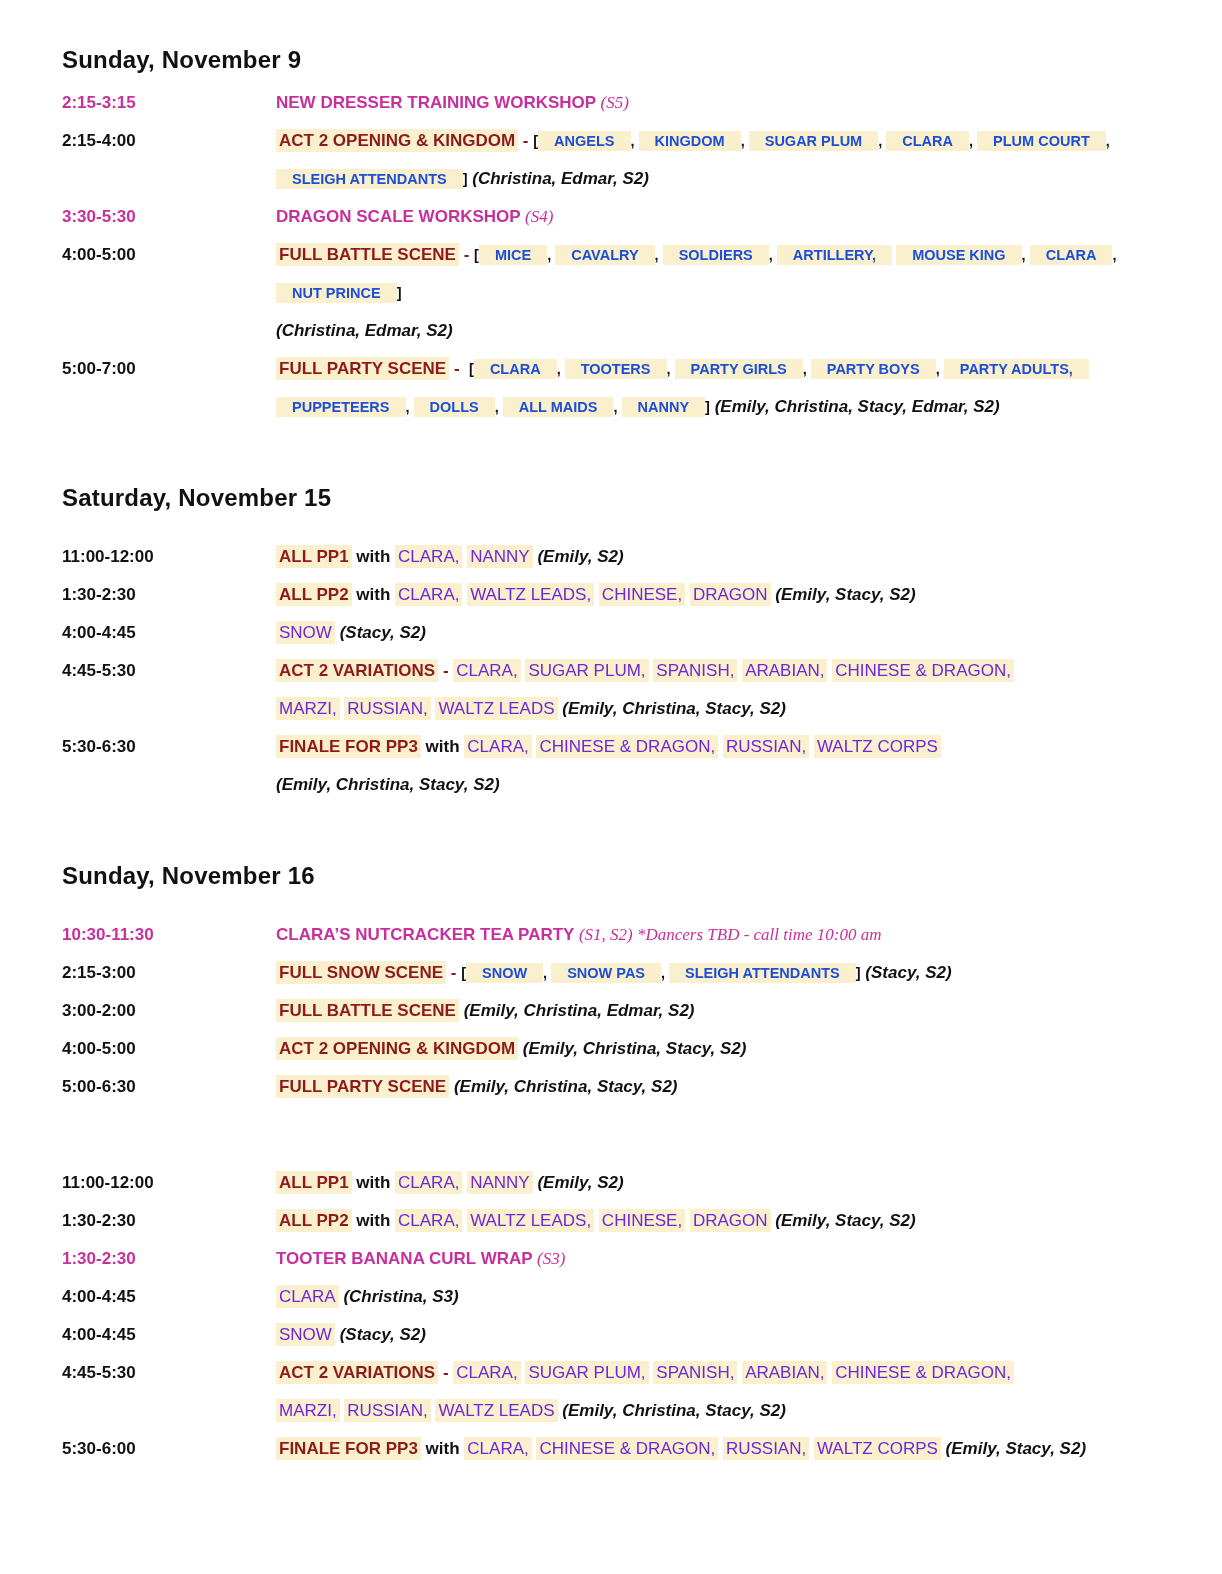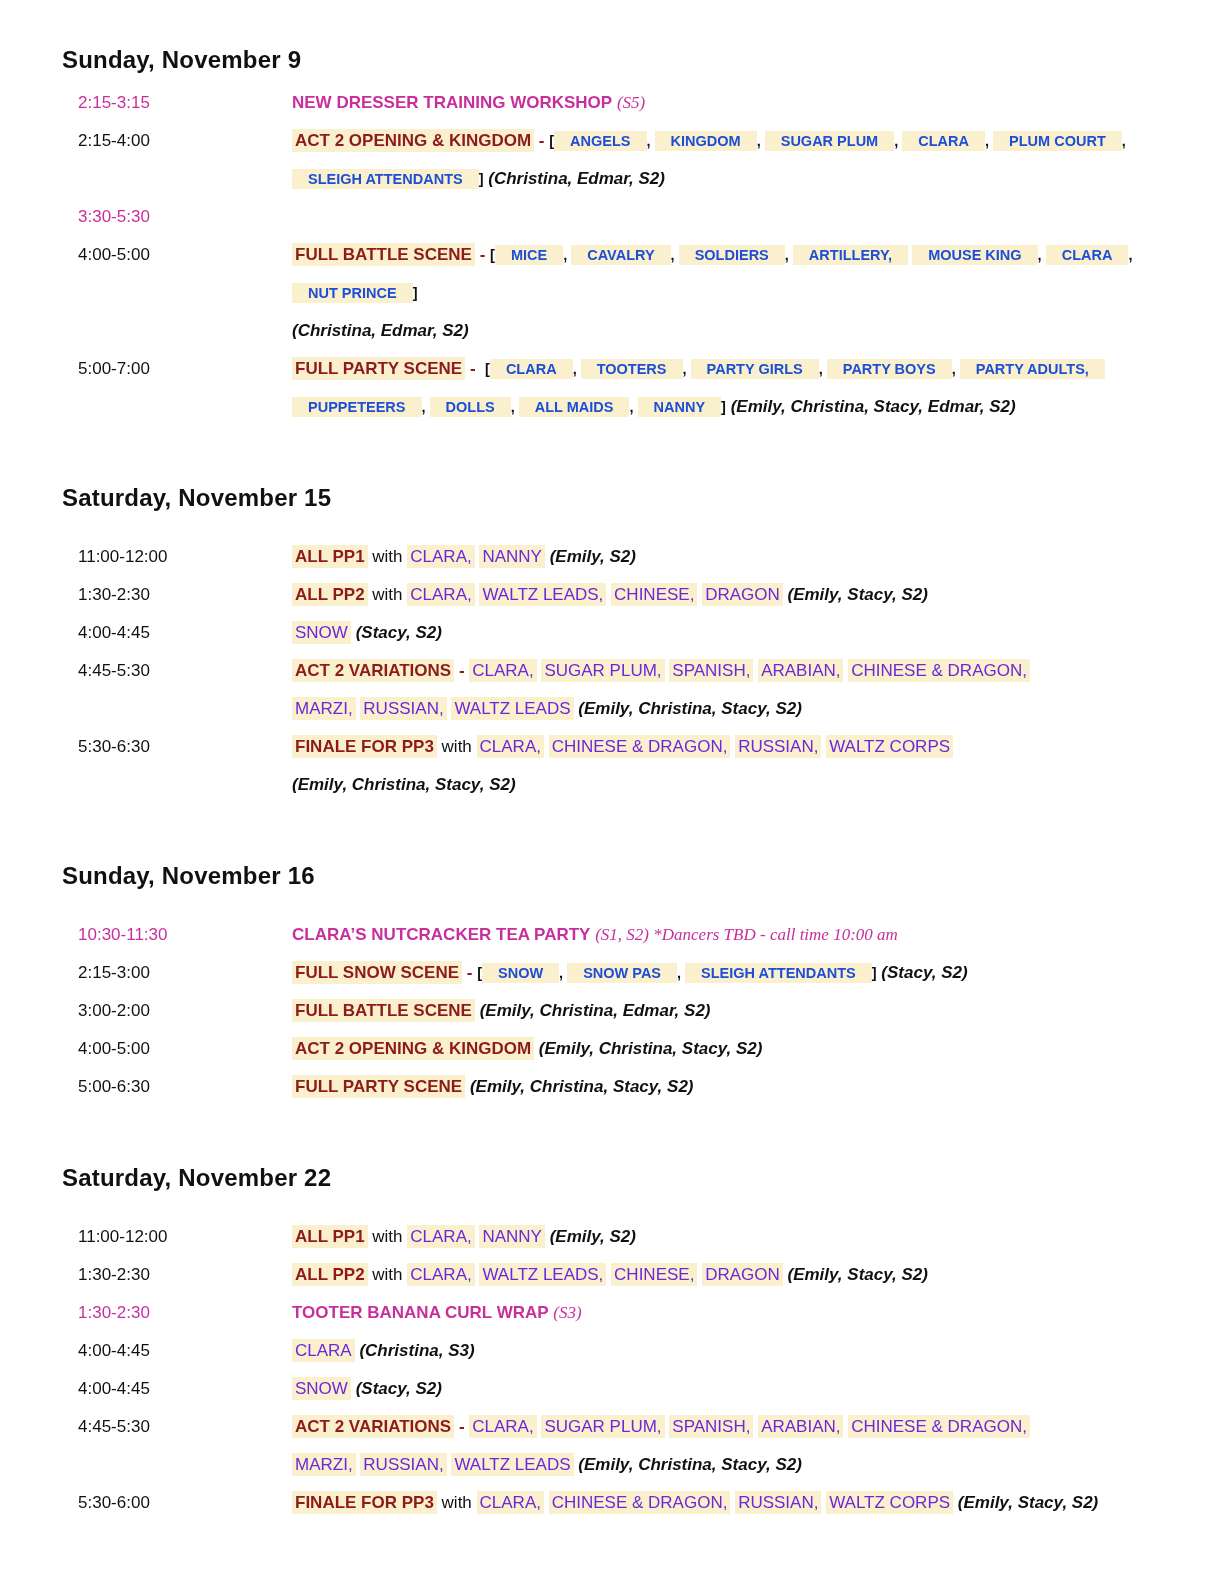--- a/index.html
+++ b/index.html
@@ -30,60 +30,60 @@
   }
   section.tight h2.date-heading { margin-bottom: 10px; }
 
   .row {
     display: flex;
     align-items: flex-start;
   }
   .time-cell {
     flex: 0 0 214px;
     font-size: 17px;
-    font-weight: 400;
+    font-weight: 700;
     line-height: 38px;
     white-space: nowrap;
-    margin-left: 16px;
   }
   .time-cell.pink { color: var(--pink); }
   .event-cell {
     flex: 1 1 auto;
     font-size: 17px;
     line-height: 38px;
   }
 
   
   .run { white-space: pre-wrap; }
   .pink-bold   { color: var(--pink); font-weight: 700; }
   .pink-italic { color: var(--pink); font-style: italic; font-weight: 400; font-family: Liberation Serif, serif; }
   .red-hl      { color: var(--red); font-weight: 700; background: var(--hl); padding: 2px 3px; }
   .red         { color: var(--red); font-weight: 700; }
   .black-hl    { color: #6d28d9; font-weight: 400; background: var(--hl); padding: 2px 3px; }
   .cast-hl     { color: #1d4ed8; font-weight: 700; background: var(--hl); font-size: 14.5px; padding: 2px 16px; }
   .cast        { color: #111111; font-weight: 700; font-size: 14.5px; }
-  .plain       { color: #111111; font-weight: 400; }
+  .plain       { color: #111111; font-weight: 700; }
   .italic      { color: #111111; font-style: italic; font-weight: 700; }
 </style>
 </head>
 <body>
 
 <main class="doc">
     <section class="sched-section tight">
       <h2 class="date-heading">Sunday, November 9</h2>
       <div class="row">
         <div class="time-cell pink">2:15-3:15</div>
         <div class="event-cell"><span class="run pink-bold">NEW DRESSER TRAINING WORKSHOP</span><span class="run plain"> </span><span class="run pink-italic">(S5)</span></div>
       </div>
       <div class="row">
         <div class="time-cell">2:15-4:00</div>
         <div class="event-cell"><span class="run red-hl">ACT 2 OPENING &amp; KINGDOM</span><span class="run red"> - </span><span class="run cast">[</span><span class="run cast-hl">ANGELS</span><span class="run cast">, </span><span class="run cast-hl">KINGDOM</span><span class="run cast">, </span><span class="run cast-hl">SUGAR PLUM</span><span class="run cast">, </span><span class="run cast-hl">CLARA</span><span class="run cast">, </span><span class="run cast-hl">PLUM COURT</span><span class="run cast">,</span><br><span class="run cast-hl">SLEIGH ATTENDANTS</span><span class="run cast">]</span><span class="run plain"> </span><span class="run italic">(Christina, Edmar, S2)</span></div>
       </div>
       <div class="row">
         <div class="time-cell pink">3:30-5:30</div>
+        <div class="event-cell"><span class="run pink-bold">DRAGON SCALE WORKSHOP</span><span class="run plain"> </span><span class="run pink-italic">(S4)</span></div>
       </div>
       <div class="row">
         <div class="time-cell">4:00-5:00</div>
         <div class="event-cell"><span class="run red-hl">FULL BATTLE SCENE</span><span class="run red"> - </span><span class="run cast">[</span><span class="run cast-hl">MICE</span><span class="run cast">, </span><span class="run cast-hl">CAVALRY</span><span class="run cast">, </span><span class="run cast-hl">SOLDIERS</span><span class="run cast">, </span><span class="run cast-hl">ARTILLERY,</span><span class="run cast"> </span><span class="run cast-hl">MOUSE KING</span><span class="run cast">, </span><span class="run cast-hl">CLARA</span><span class="run cast">, </span><span class="run cast-hl">NUT PRINCE</span><span class="run cast">]</span><br><span class="run italic">(Christina, Edmar, S2)</span></div>
       </div>
       <div class="row">
         <div class="time-cell">5:00-7:00</div>
         <div class="event-cell"><span class="run red-hl">FULL PARTY SCENE</span><span class="run red"> -  </span><span class="run cast">[</span><span class="run cast-hl">CLARA</span><span class="run cast">, </span><span class="run cast-hl">TOOTERS</span><span class="run cast">, </span><span class="run cast-hl">PARTY GIRLS</span><span class="run cast">, </span><span class="run cast-hl">PARTY BOYS</span><span class="run cast">, </span><span class="run cast-hl">PARTY ADULTS,</span><br><span class="run cast-hl">PUPPETEERS</span><span class="run cast">, </span><span class="run cast-hl">DOLLS</span><span class="run cast">, </span><span class="run cast-hl">ALL MAIDS</span><span class="run cast">, </span><span class="run cast-hl">NANNY</span><span class="run cast">]</span><span class="run plain"> </span><span class="run italic">(Emily, Christina, Stacy, Edmar, S2)</span></div>
       </div>
     </section>
@@ -127,21 +127,20 @@
       <div class="row">
         <div class="time-cell">4:00-5:00</div>
         <div class="event-cell"><span class="run red-hl">ACT 2 OPENING &amp; KINGDOM</span><span class="run plain"> </span><span class="run italic">(Emily, Christina, Stacy, S2)</span></div>
       </div>
       <div class="row">
         <div class="time-cell">5:00-6:30</div>
         <div class="event-cell"><span class="run red-hl">FULL PARTY SCENE</span><span class="run plain"> </span><span class="run italic">(Emily, Christina, Stacy, S2)</span></div>
       </div>
     </section>
     <section class="sched-section">
-      <h2 class="date-heading">Saturday, November 22</h2>
       <div class="row">
         <div class="time-cell">11:00-12:00</div>
         <div class="event-cell"><span class="run red-hl">ALL PP1</span><span class="run plain"> with </span><span class="run black-hl">CLARA,</span><span class="run plain"> </span><span class="run black-hl">NANNY</span><span class="run plain"> </span><span class="run italic">(Emily, S2)</span></div>
       </div>
       <div class="row">
         <div class="time-cell">1:30-2:30</div>
         <div class="event-cell"><span class="run red-hl">ALL PP2</span><span class="run plain"> with </span><span class="run black-hl">CLARA,</span><span class="run plain"> </span><span class="run black-hl">WALTZ LEADS,</span><span class="run plain"> </span><span class="run black-hl">CHINESE,</span><span class="run plain"> </span><span class="run black-hl">DRAGON</span><span class="run plain"> </span><span class="run italic">(Emily, Stacy, S2)</span></div>
       </div>
       <div class="row">
         <div class="time-cell pink">1:30-2:30</div>

